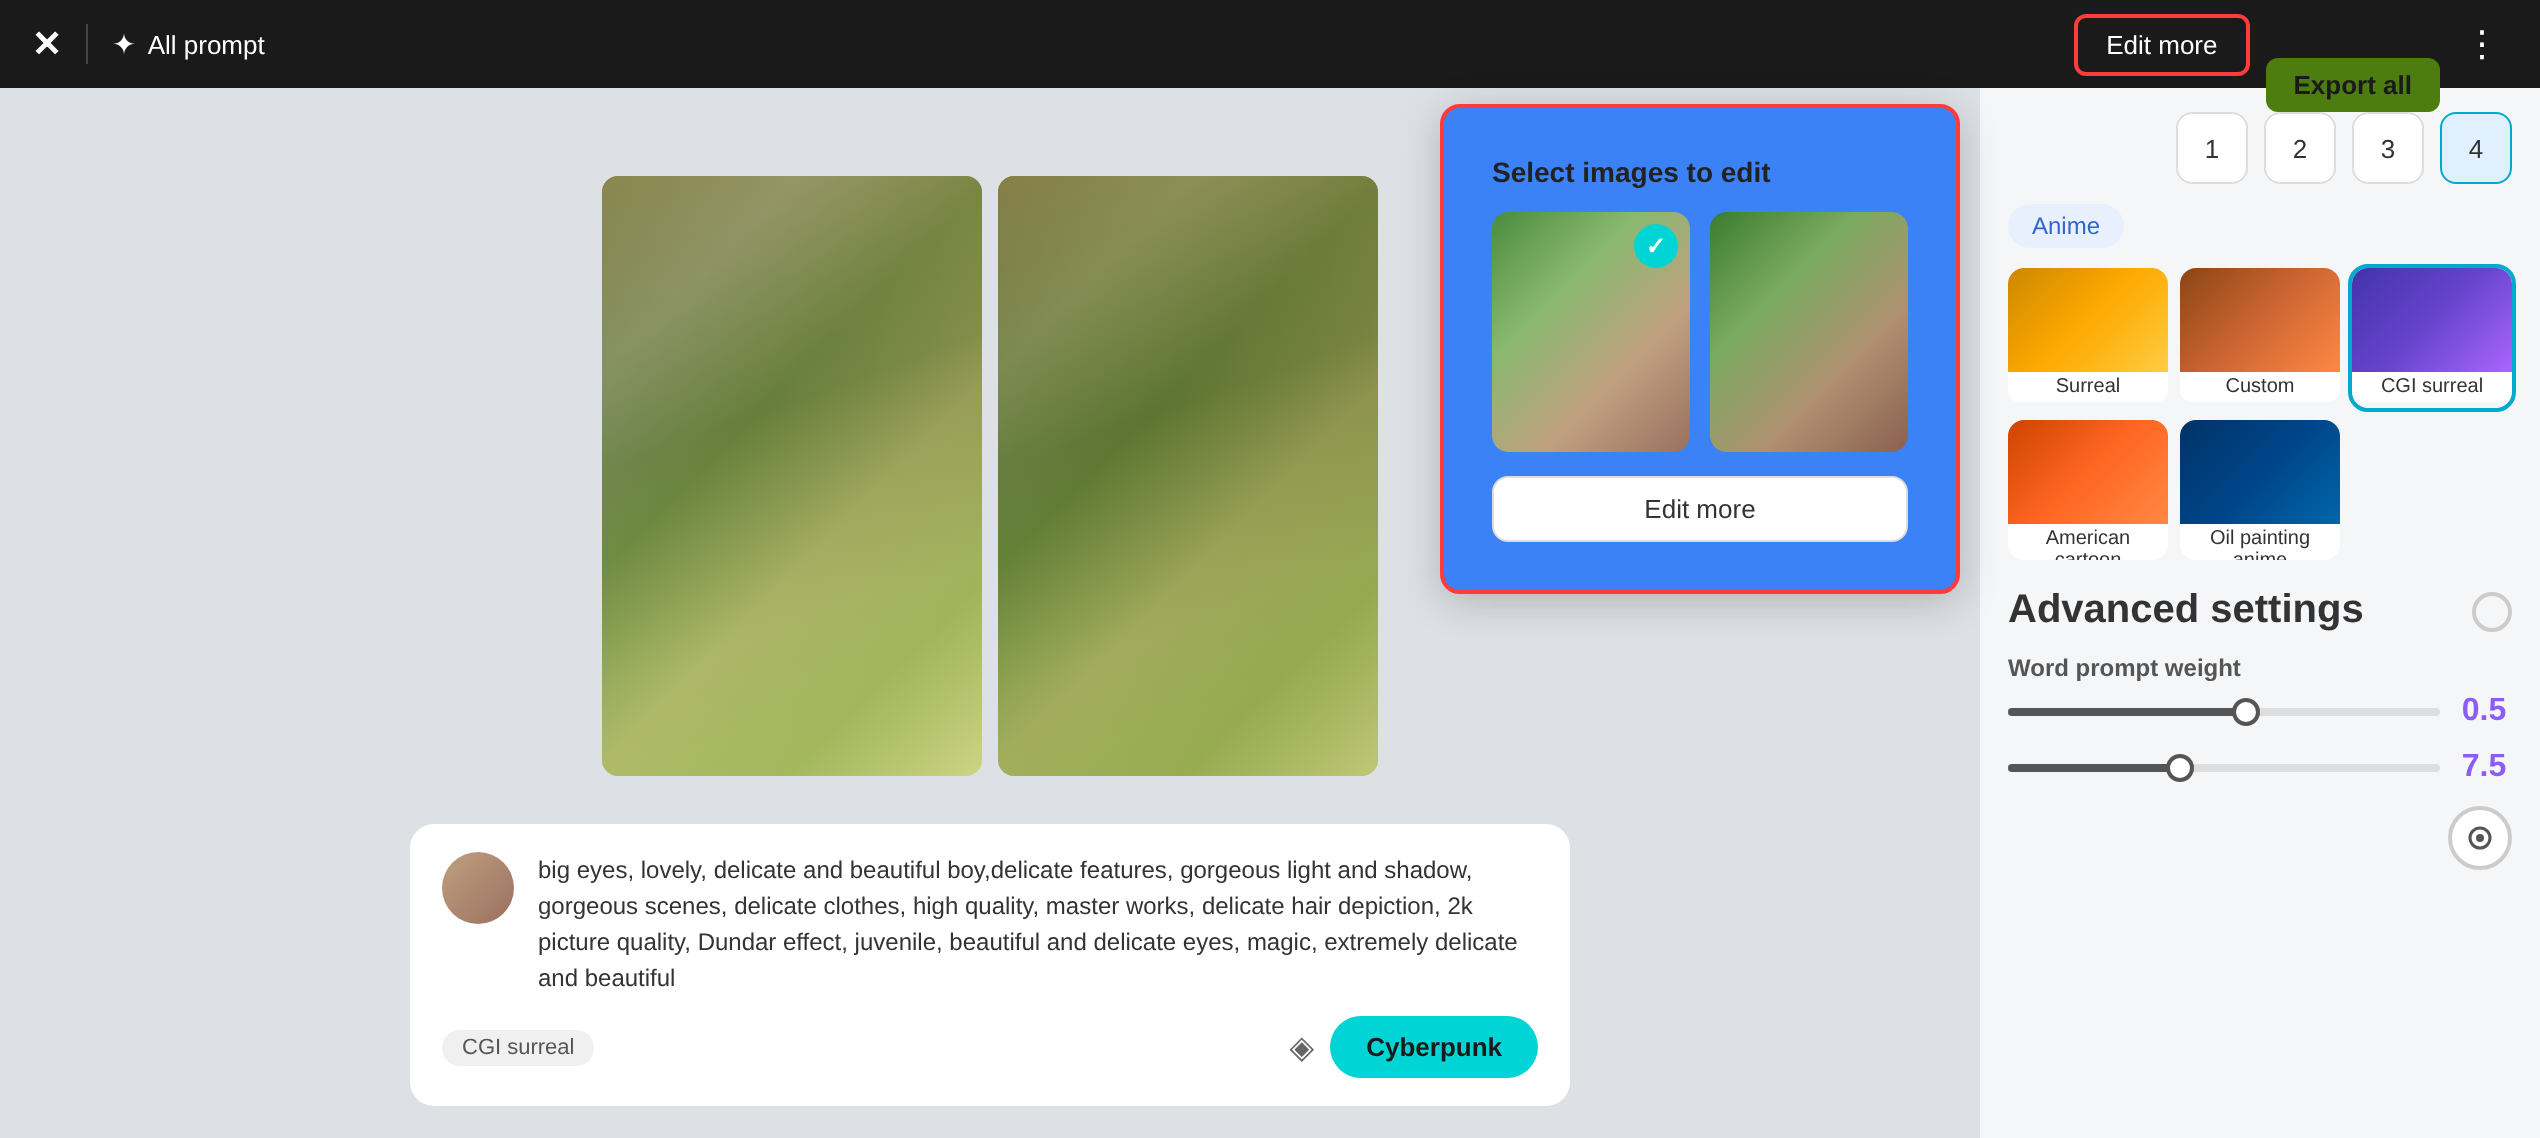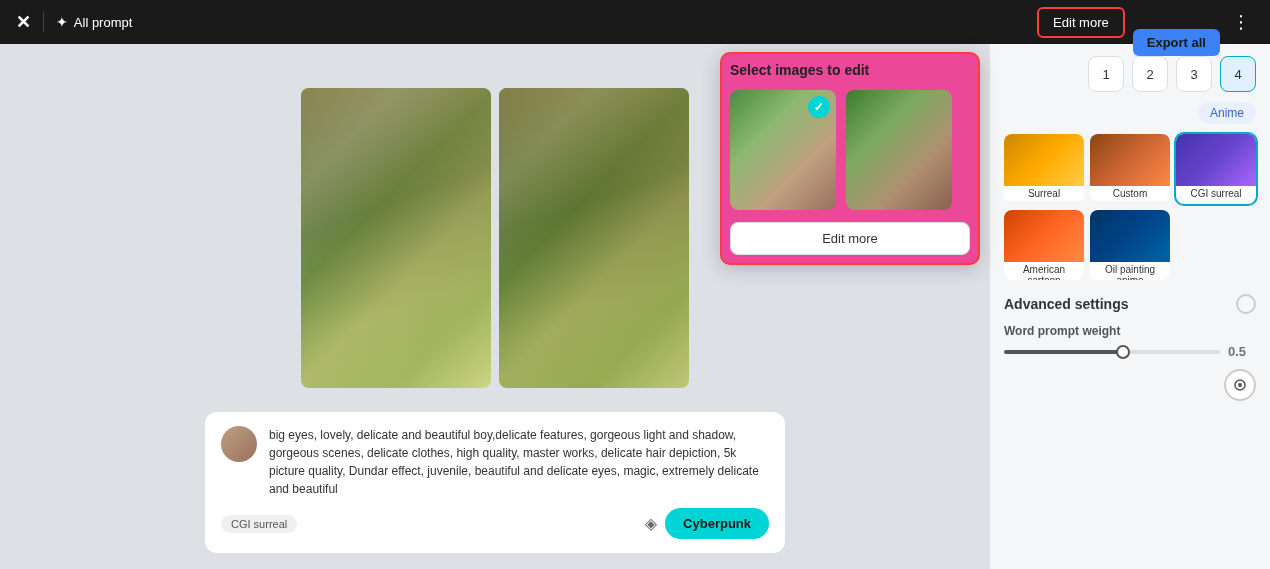--- a/index.html
+++ b/index.html
@@ -26,21 +26,21 @@
     .btn-edit-more {
       background: transparent;
       border: 2px solid #ff3b3b;
       color: white;
       padding: 6px 14px;
       border-radius: 6px;
       font-size: 13px;
       cursor: pointer;
     }
     .btn-export-all {
-      background: #3b82f6;
+      background: #4d7c0f;
       border: none;
       color: #1a1a1a;
       padding: 6px 14px;
       border-radius: 6px;
       font-size: 13px;
       cursor: pointer;
       font-weight: 600;
       margin-top: 40px;
     }
     .navbar-menu-dots { color: white; font-size: 18px; cursor: pointer; padding: 0 4px; }
@@ -165,21 +165,21 @@
       display: flex;
       align-items: center;
       justify-content: center;
       font-size: 13px;
       cursor: pointer;
       color: #333;
     }
     .count-btn.active { background: #e0f0ff; border-color: #00aacc; }
 
     
-    .style-tag-row { display: flex; justify-content: flex-end; }
+    .style-tag-row { display: flex; }
     .style-tag {
       background: #e8f0fe;
       color: #3366cc;
       padding: 4px 12px;
       border-radius: 12px;
       font-size: 12px;
     }
 
     
     .style-grid {
@@ -218,21 +218,21 @@
     .style-oil { background: linear-gradient(135deg, #003366, #004488, #0066aa); }
 
     
     .advanced-settings-section { margin-top: 4px; }
     .advanced-header {
       display: flex;
       align-items: center;
       justify-content: space-between;
       margin-bottom: 10px;
     }
-    .advanced-title { font-size: 14px; font-weight: 600; color: #333; }
+    .advanced-title { font-size: 20px; font-weight: 600; color: #333; }
     .advanced-toggle {
       width: 20px;
       height: 20px;
       border-radius: 50%;
       border: 2px solid #ccc;
       background: transparent;
       cursor: pointer;
     }
 
     .slider-section { margin-bottom: 10px; font-weight: bold; }
@@ -254,35 +254,35 @@
       width: 14px;
       height: 14px;
       border-radius: 50%;
       background: white;
       border: 2px solid #555;
       position: absolute;
       top: 50%;
       transform: translateY(-50%);
       cursor: pointer;
     }
-    .slider-value { font-size: 13px; color: #737373; min-width: 28px; text-align: left; }
+    .slider-value { font-size: 16px; color: #8b5cf6; min-width: 28px; text-align: center; }
 
     
     .popup-overlay {
       position: absolute;
       top: 8px;
       right: 10px;
       z-index: 100;
     }
     .popup-box {
-      background: #ec4899;
+      background: #3b82f6;
       border-radius: 10px;
       box-shadow: 0 4px 20px rgba(0,0,0,0.2);
       width: 260px;
-      padding: 8px;
+      padding: 24px;
       border: 2px solid #ff3b3b;
     }
     .popup-title { font-size: 14px; font-weight: 600; color: #222; margin-bottom: 12px; }
     .popup-images { display: flex; gap: 10px; margin-bottom: 12px; }
     .popup-img-wrap {
       position: relative;
       width: 106px;
       height: 120px;
       border-radius: 8px;
       overflow: hidden;
@@ -359,21 +359,21 @@
 
   <div class="canvas-area">
     <div class="images-grid">
       <div class="image-placeholder"></div>
       <div class="image-placeholder image-placeholder-2"></div>
     </div>
 
     <div class="prompt-area">
       <div class="prompt-content">
         <div class="prompt-avatar"></div>
-        <div class="prompt-text">big eyes, lovely, delicate and beautiful boy,delicate features, gorgeous light and shadow, gorgeous scenes, delicate clothes, high quality, master works, delicate hair depiction, 5k picture quality, Dundar effect, juvenile, beautiful and delicate eyes, magic, extremely delicate and beautiful</div>
+        <div class="prompt-text">big eyes, lovely, delicate and beautiful boy,delicate features, gorgeous light and shadow, gorgeous scenes, delicate clothes, high quality, master works, delicate hair depiction, 2k picture quality, Dundar effect, juvenile, beautiful and delicate eyes, magic, extremely delicate and beautiful</div>
       </div>
       <div class="prompt-footer">
         <span class="tag-cgi-surreal">CGI surreal</span>
         <div class="prompt-actions">
           <button class="btn-magic">◈</button>
           <button class="btn-generate">Cyberpunk</button>
         </div>
       </div>
     </div>
 
@@ -441,20 +441,27 @@
         <div class="slider-row">
           <div class="slider-track">
             <div class="slider-fill" style="width: 55%;"></div>
             <div class="slider-thumb" style="left: calc(55% - 7px);"></div>
           </div>
           <span class="slider-value">0.5</span>
         </div>
       </div>
 
       <div class="slider-section">
+        <div class="slider-row">
+          <div class="slider-track">
+            <div class="slider-fill" style="width: 40%;"></div>
+            <div class="slider-thumb" style="left: calc(40% - 7px);"></div>
+          </div>
+          <span class="slider-value">7.5</span>
+        </div>
       </div>
 
       <div style="display:flex; justify-content:flex-end; margin-top:8px;">
         <div class="circle-btn">
           <svg width="14" height="14" viewBox="0 0 14 14" fill="none">
             <circle cx="7" cy="7" r="5" stroke="#555" stroke-width="1.5"></circle>
             <circle cx="7" cy="7" r="2" fill="#555"></circle>
           </svg>
         </div>
       </div>

